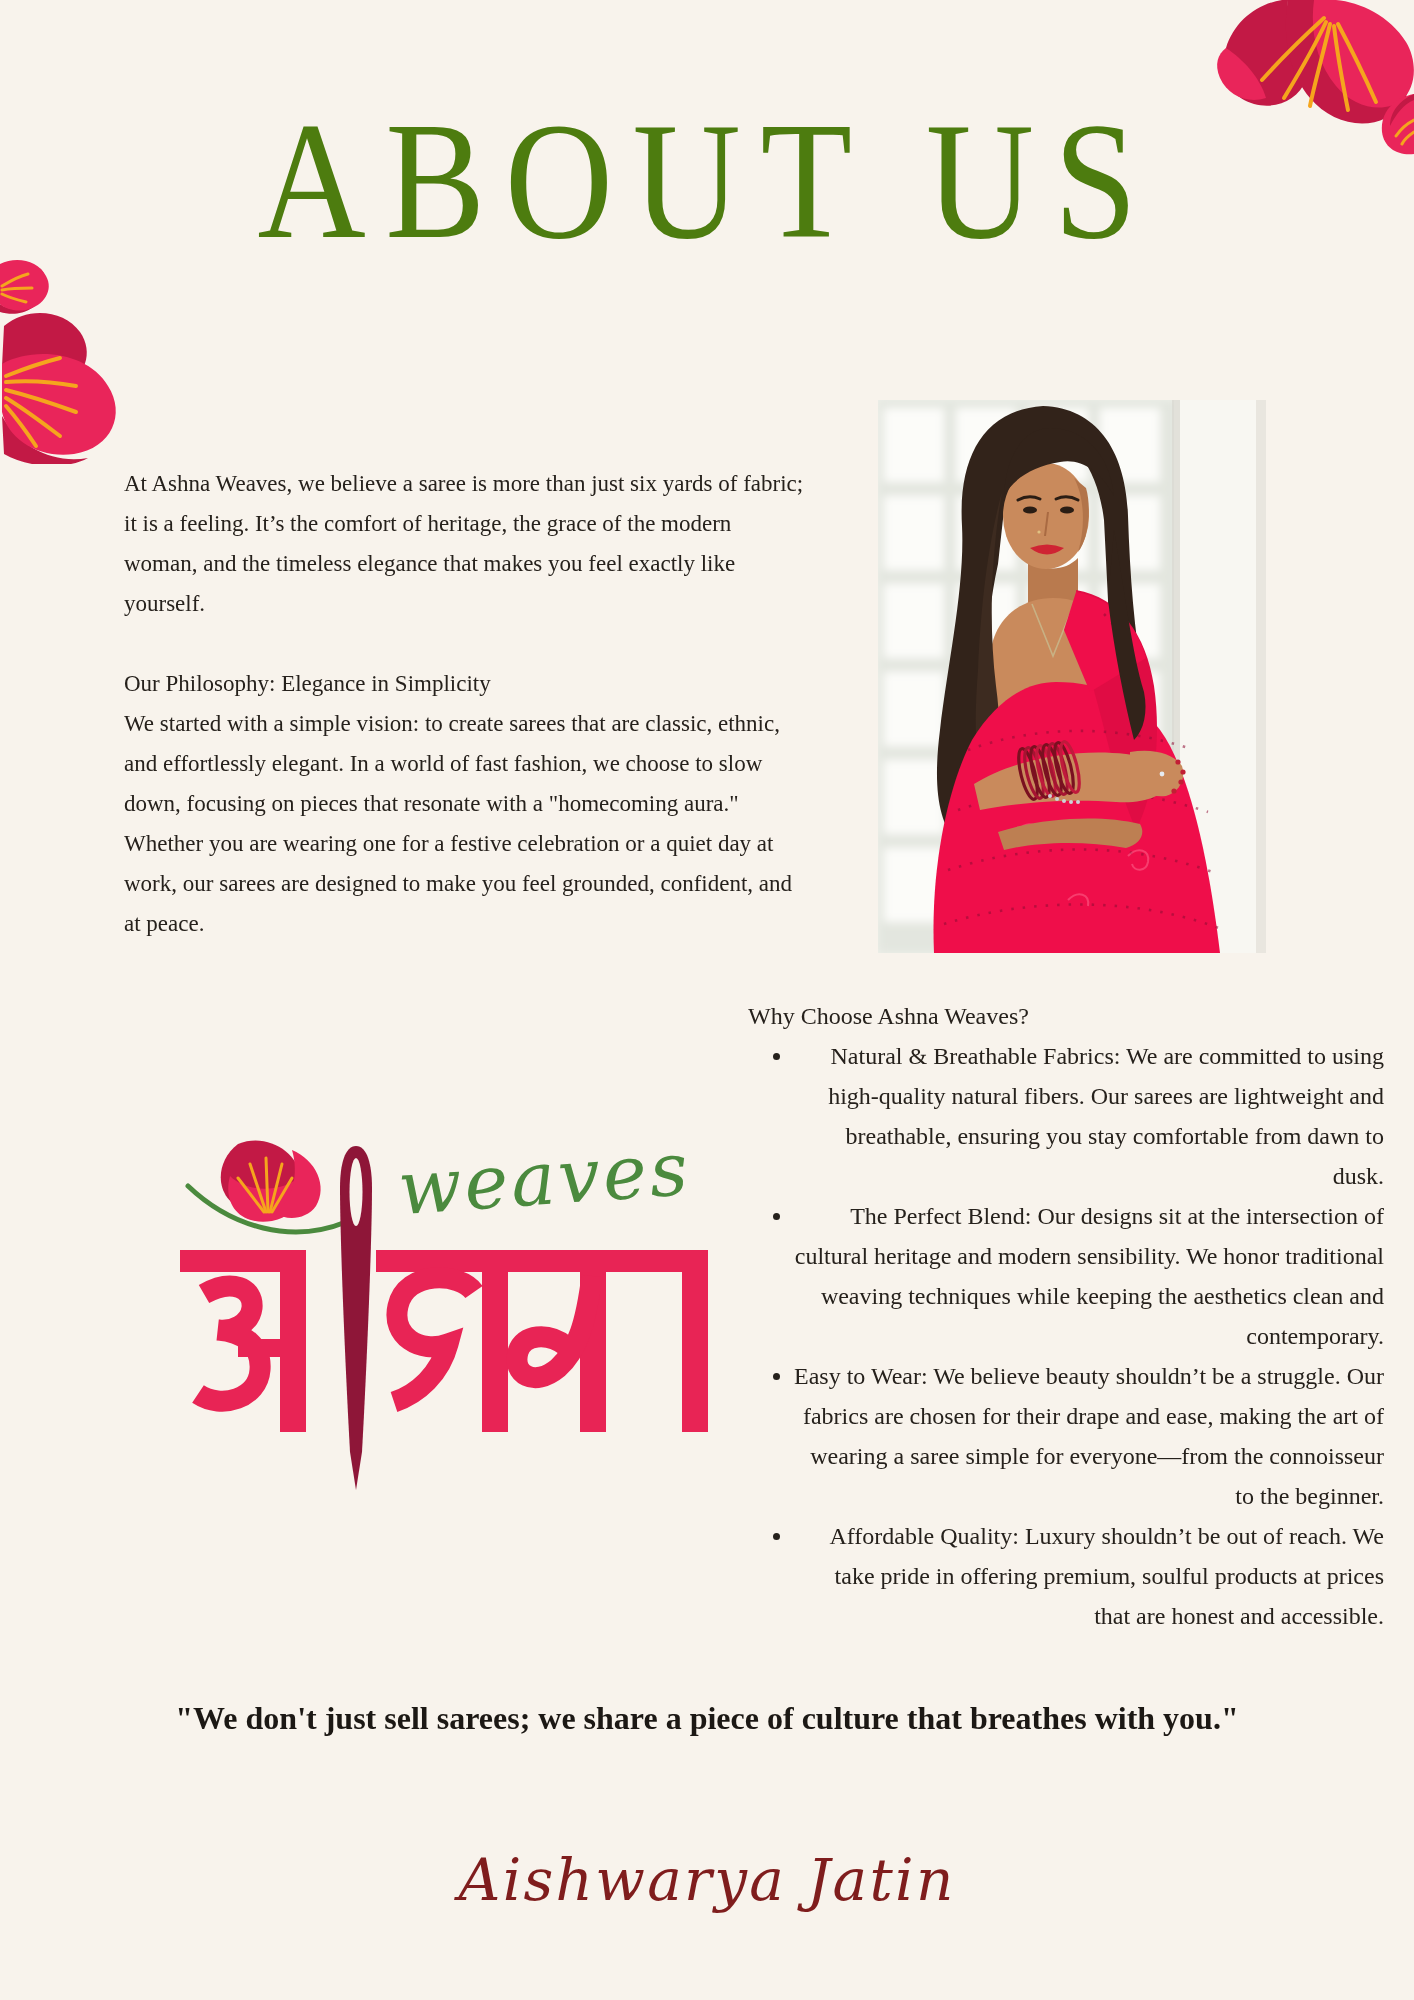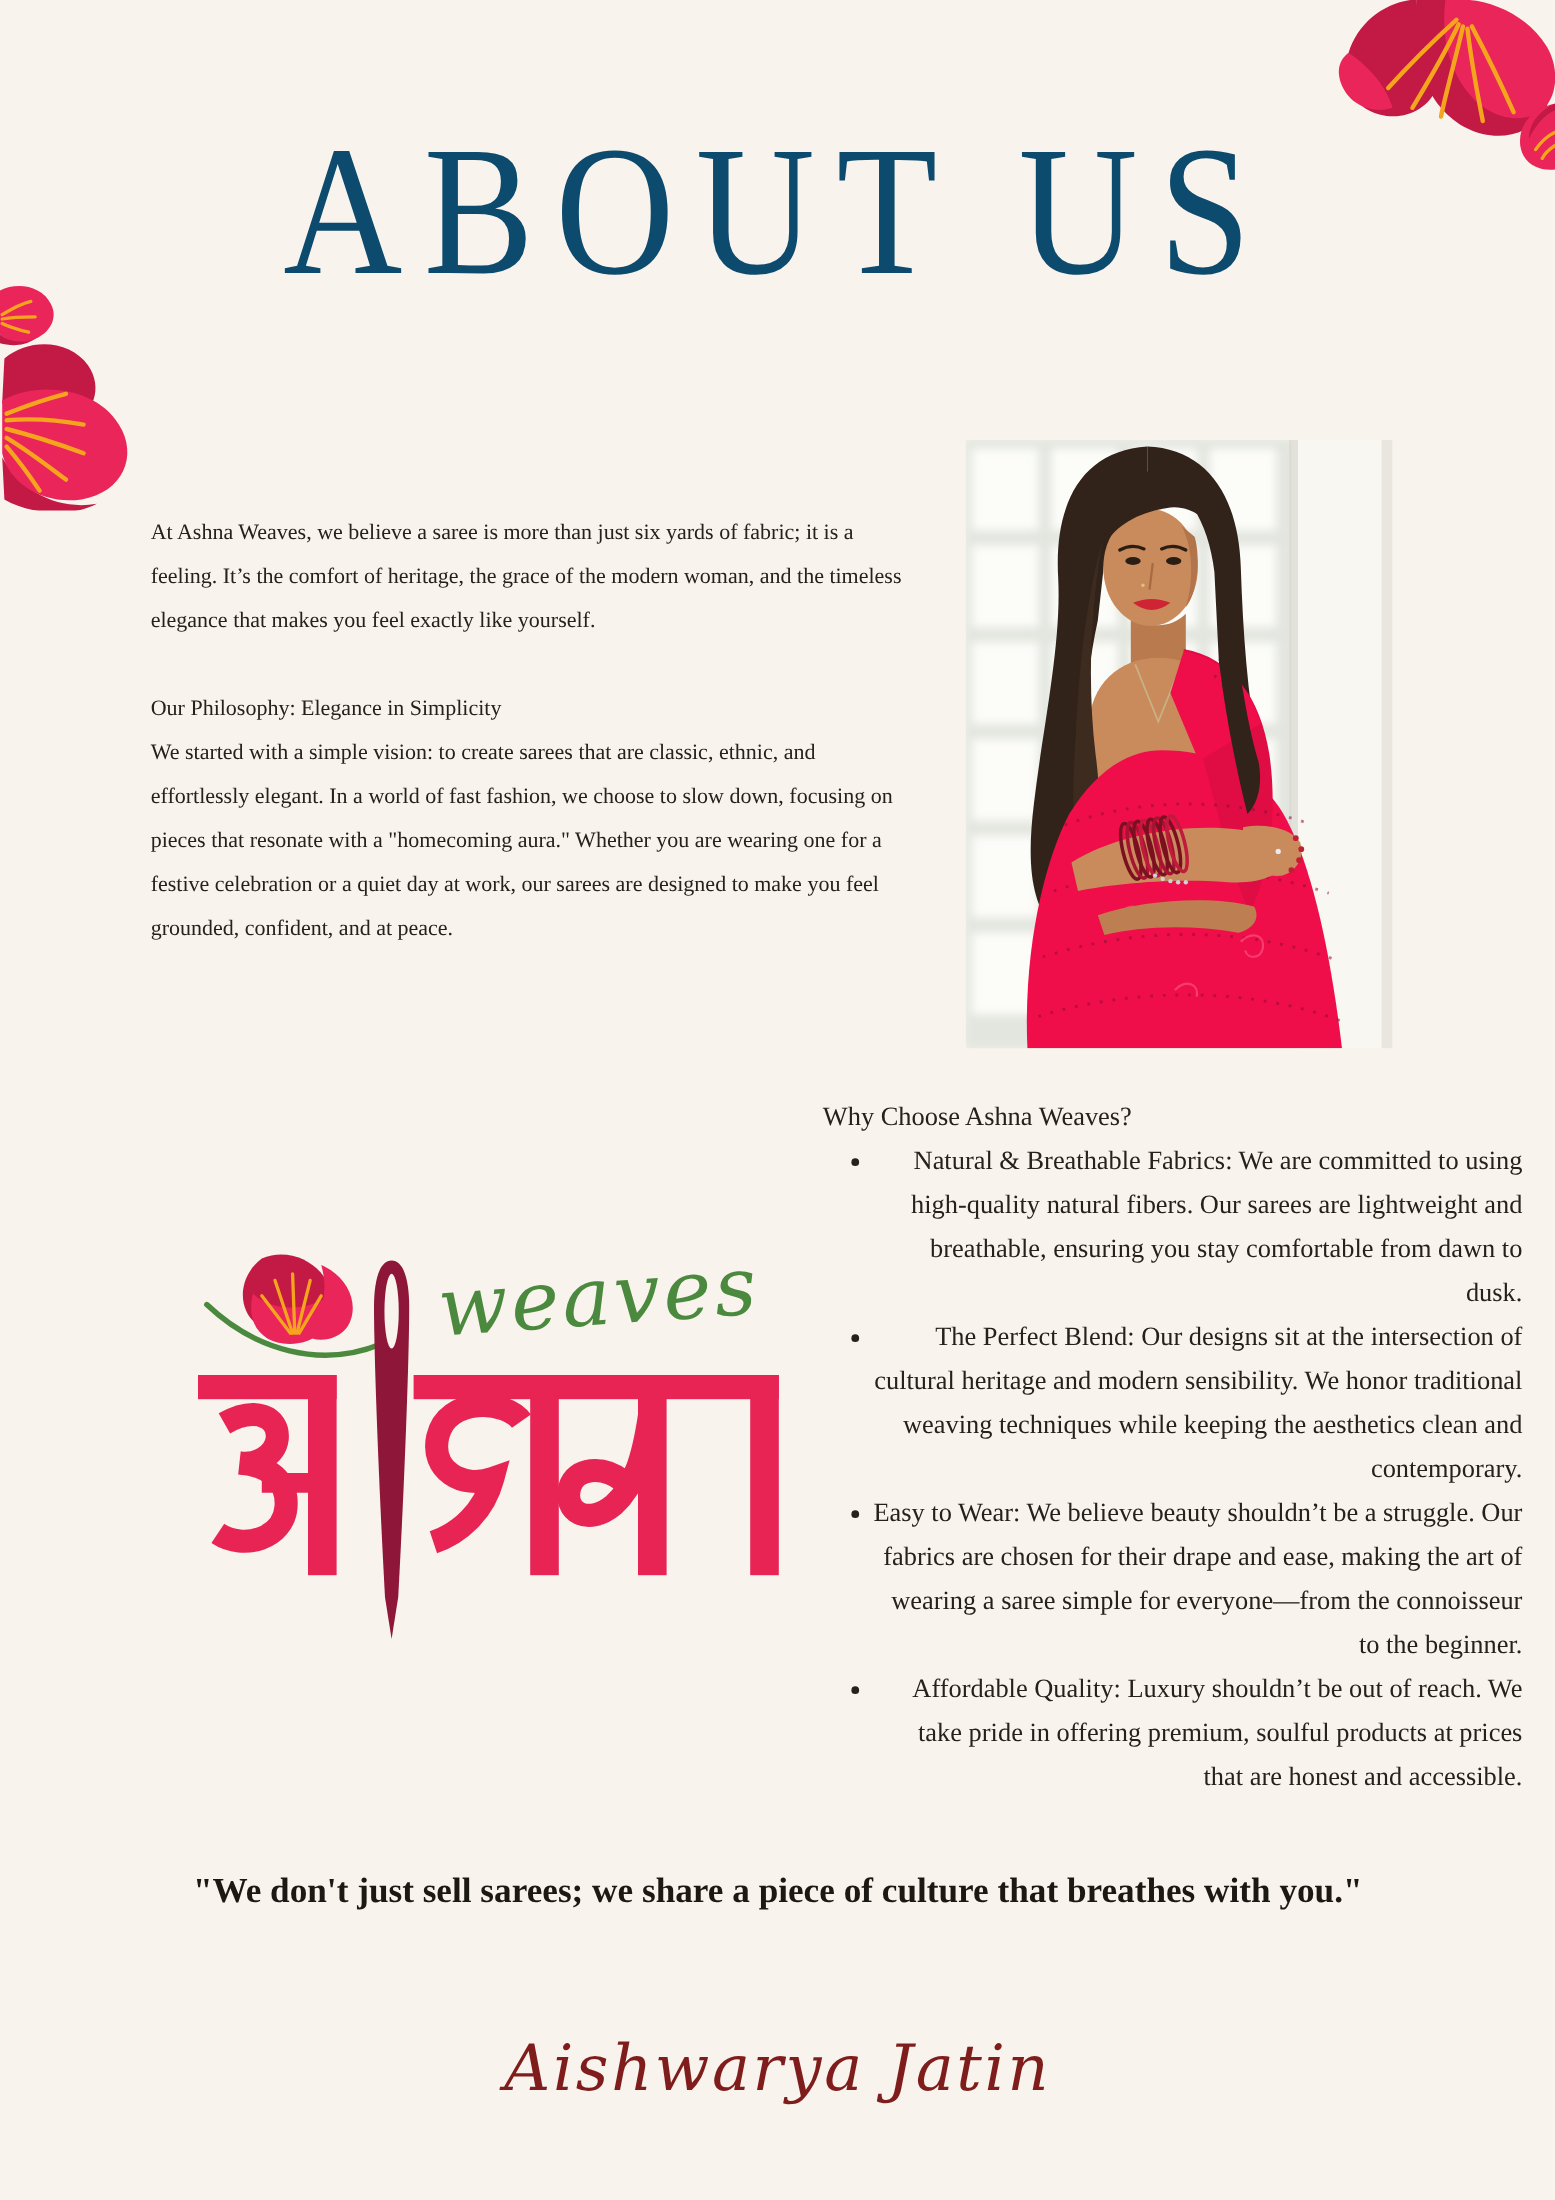--- a/index.html
+++ b/index.html
@@ -7,32 +7,32 @@
     position:relative;
     width:1414px;height:2000px;
     background:#f8f3ec;
     overflow:hidden;
     font-family:"Liberation Serif","DejaVu Serif",serif;
     color:#26211c;
   }
   .flower-tr{position:absolute;top:0;right:0;width:250px;height:178px;}
   .flower-left{position:absolute;left:0;top:256px;width:168px;height:208px;}
   .title{
-    position:absolute;top:108px;left:0;width:100%;
+    position:absolute;top:96px;left:0;width:100%;
     text-align:center;
     font-size:150px;
     letter-spacing:0.13em;
-    color:#0c4a6e;
+    color:#4d7c0f;
     line-height:1;
     white-space:nowrap;
   }
   .title .stretch{display:inline-block;transform:scaleY(1.12);transform-origin:top center;}
   .intro{
-    position:absolute;left:137px;top:464px;width:684px;
-    font-size:20px;line-height:40px;
+    position:absolute;left:124px;top:464px;width:684px;
+    font-size:23px;line-height:40px;
   }
   .intro p{margin:0;}
   .intro .p1{margin-bottom:40px;}
   .photo{position:absolute;left:878px;top:400px;width:388px;height:553px;}
   .why{position:absolute;left:748px;top:996px;width:636px;font-size:24px;line-height:40px;}
   .why h3{margin:0;font-size:24px;font-weight:normal;line-height:40px;}
   .why ul{margin:0;padding:0 0 0 46px;text-align:right;}
   .why li{margin:0;}
   .logo{position:absolute;left:180px;top:1120px;width:540px;height:400px;}
   .quote{

